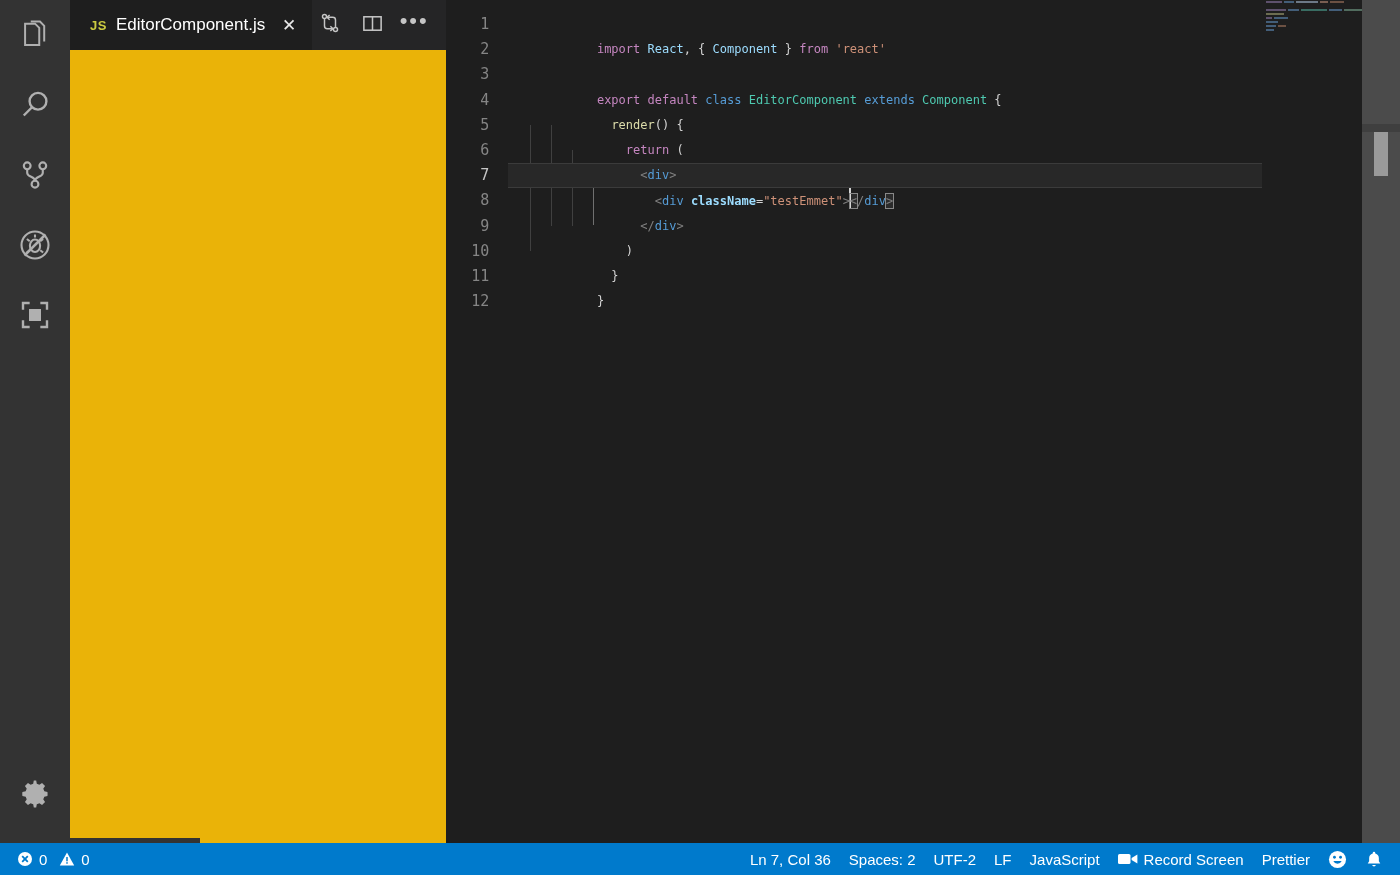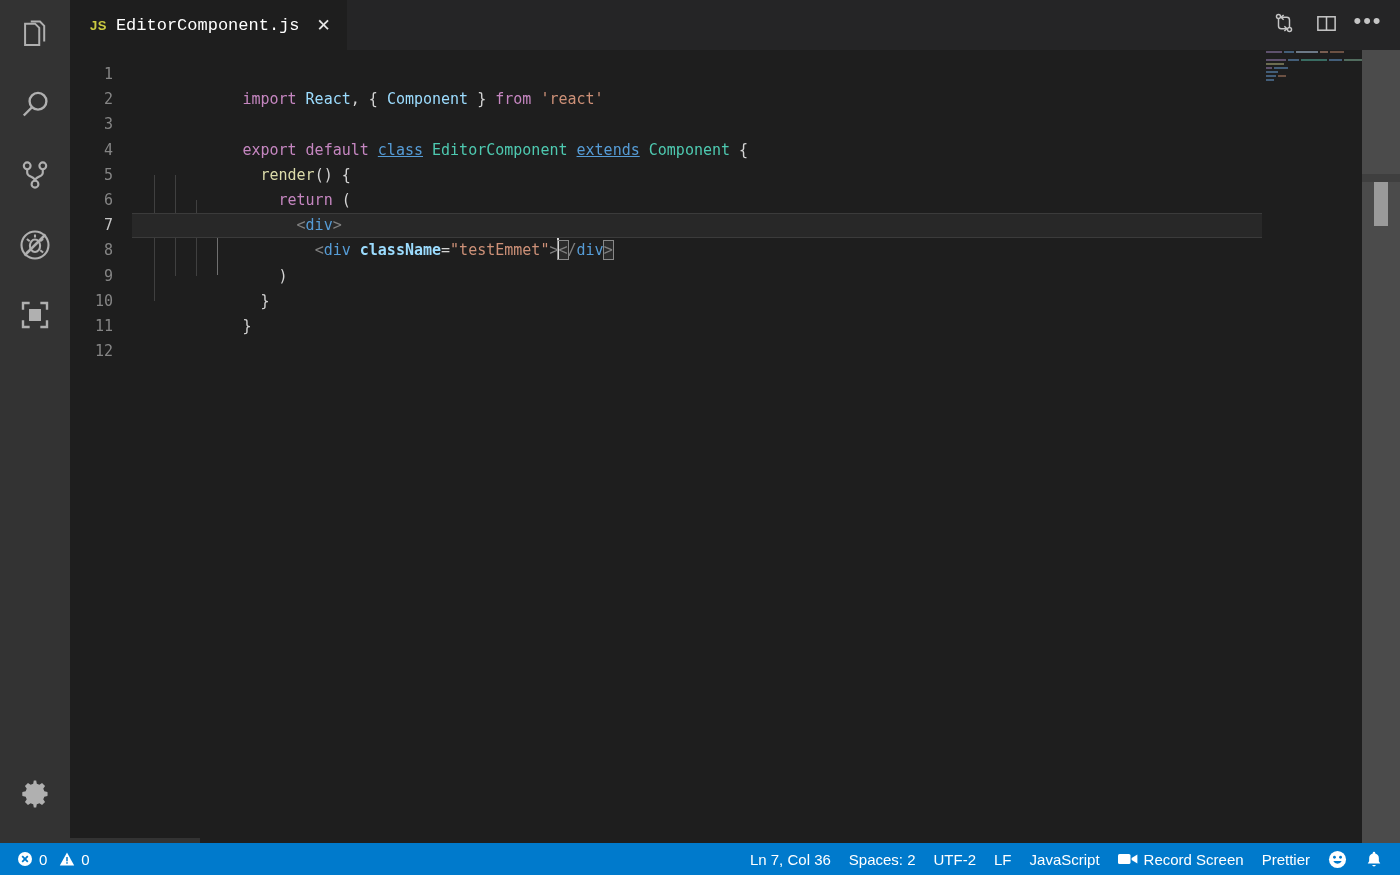--- a/index.html
+++ b/index.html
@@ -20,38 +20,38 @@
   }
   .act-item {
     width: 70px; height: 70px;
     display: flex; align-items: center; justify-content: center;
     cursor: pointer;
   }
   .act-item svg { display: block; }
   .act-spacer { flex: 1 1 auto; }
 
   
-  .editor-col { flex: 1 1 auto; display: flex; flex-direction: column; min-width: 0; background: #f97316; }
+  .editor-col { flex: 1 1 auto; display: flex; flex-direction: row; min-width: 0; background: #eab308; }
 
   
   .tabbar {
     height: 50px; background: #252526;
     display: flex; align-items: stretch; position: relative; flex: 0 0 50px;
   }
   .tab {
     background: #1e1e1e; color: #ffffff;
     display: flex; align-items: center; gap: 9px;
     padding: 0 14px 0 20px; height: 50px; min-width: 0;
     font-size: 17px; cursor: pointer;
   }
   .tab-js-badge {
     color: #cbcb41; font-size: 13px; font-weight: bold;
     font-family: "Liberation Sans", sans-serif; letter-spacing: .5px;
   }
-  .tab-title { white-space: nowrap; font-family: Liberation Mono, monospace; }
+  .tab-title { white-space: nowrap; }
   .tab-close {
     color: #e8e8e8; font-size: 17px; line-height: 1;
     margin-left: 6px; width: 18px; text-align: center; cursor: pointer;
   }
   .tabbar-actions {
     margin-left: auto; display: flex; align-items: center;
     gap: 6px; padding-right: 14px;
   }
   .tb-btn {
     width: 36px; height: 36px; display: flex; align-items: center; justify-content: center;
@@ -65,21 +65,21 @@
     width: 62px; flex: 0 0 62px; padding-top: 12px;
     text-align: right; padding-right: 19px;
     font-family: "DejaVu Sans Mono", monospace; font-size: 15px;
     color: #858585; user-select: none;
   }
   .gutter .ln { height: 25.2px; line-height: 25.2px; }
   .gutter .ln.active { color: #c6c6c6; }
 
   .code-area {
     position: relative; flex: 1 1 auto; padding-top: 12px;
-    font-family: "DejaVu Sans Mono", monospace; font-size: 15px;
+    font-family: "DejaVu Sans Mono", monospace; font-size: 12px;
     color: #d4d4d4; overflow: hidden;
   }
   .code-line {
     height: 25.2px; line-height: 25.2px; white-space: pre;
     padding-left: 2px; position: relative;
   }
   .code-line.active-line::before {
     content: ""; position: absolute; left: -60px; right: 0; top: 0; bottom: 0;
     width: 1213px;
     background: #282828;
@@ -88,21 +88,21 @@
   }
   .code-line > span { position: relative; z-index: 1; }
 
   
   .indent-guides { position: absolute; top: 12px; left: 0; pointer-events: none; z-index: 0; }
   .ig { position: absolute; width: 1px; background: #404040; }
   .ig.active { background: #707070; }
 
   
   .t-kw      { color: #c586c0; }   
-  .t-ctl     { color: #569cd6; text-decoration: underline; }   
+  .t-ctl     { color: #569cd6; }   
   .t-var     { color: #9cdcfe; }   
   .t-type    { color: #4ec9b0; }   
   .t-fn      { color: #dcdcaa; }   
   .t-str     { color: #ce9178; }   
   .t-plain   { color: #d4d4d4; }
   .t-punct   { color: #808080; }
   .t-tag     { color: #569cd6; }   
   .t-attr    { color: #9cdcfe; font-weight: bold; }   
   .t-op      { color: #d4d4d4; }
   .bracket-match {
@@ -308,20 +308,23 @@
           </div>
 
           <div class="code-line">
             <span class="t-plain">      </span><span class="t-punct">&lt;</span><span class="t-tag">div</span><span class="t-punct">&gt;</span>
           </div>
 
           <div class="code-line active-line">
             <span class="t-plain">        </span><span class="t-punct">&lt;</span><span class="t-tag">div</span><span class="t-plain"> </span><span class="t-attr">className</span><span class="t-op">=</span><span class="t-str">"testEmmet"</span><span class="t-punct">&gt;</span><span class="cursor"></span><span class="t-punct bracket-match">&lt;</span><span class="t-punct">/</span><span class="t-tag">div</span><span class="t-punct bracket-match">&gt;</span>
           </div>
 
+          <div class="code-line">
+            <span class="t-plain">      </span><span class="t-punct">&lt;/</span><span class="t-tag">div</span><span class="t-punct">&gt;</span>
+          </div>
 
           <div class="code-line">
             <span class="t-plain">    )</span>
           </div>
 
           <div class="code-line">
             <span class="t-plain">  }</span>
           </div>
 
           <div class="code-line">

